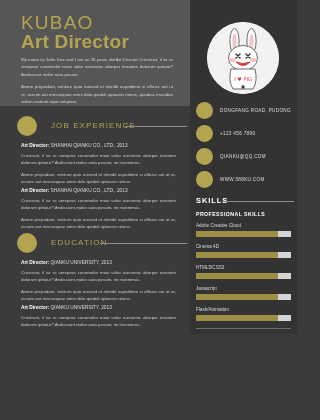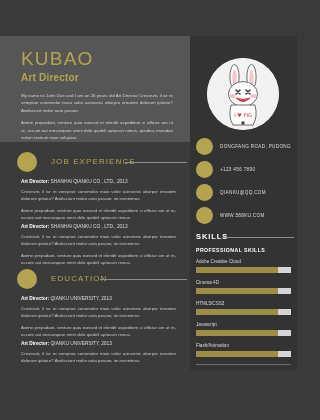--- a/index.html
+++ b/index.html
@@ -2,33 +2,33 @@
 <html><head>
 <meta charset="utf-8">
 <style>
   html,body{margin:0;padding:0;}
   body{
     width:297px;height:420px;overflow:hidden;
     background:#3a3a3a;
     font-family:"Liberation Sans","DejaVu Sans",sans-serif;
     -webkit-font-smoothing:antialiased;
   }
-  .page{position:relative;width:297px;height:334px;background:#3a3a3a;overflow:hidden;margin-top:36px;}
+  .page{position:relative;width:297px;height:334px;background:#3a3a3a;overflow:hidden;}
 
   
   .left{position:absolute;left:0;top:0;width:190px;height:420px;background:#3b3b3b;}
   .left-header{position:absolute;left:0;top:0;width:190px;height:106px;background:#565656;}
   .name{
     position:absolute;left:21px;top:13px;
     font-size:19px;letter-spacing:1.2px;color:#b5a44f;font-weight:400;
     line-height:20px;
   }
   .role{
     position:absolute;left:21px;top:34px;
-    font-size:10px;color:#b5a44f;font-weight:bold;letter-spacing:0.2px;
+    font-size:19px;color:#b5a44f;font-weight:bold;letter-spacing:0.2px;
     line-height:15px;
   }
   .intro{
     position:absolute;left:21px;top:56px;width:152px;
     font-size:4.4px;line-height:7.4px;color:#d4d4d4;text-align:justify;
   }
   .intro p{margin:0 0 5px 0;}
 
   
   .sec{position:absolute;left:17px;width:172px;height:22px;}

